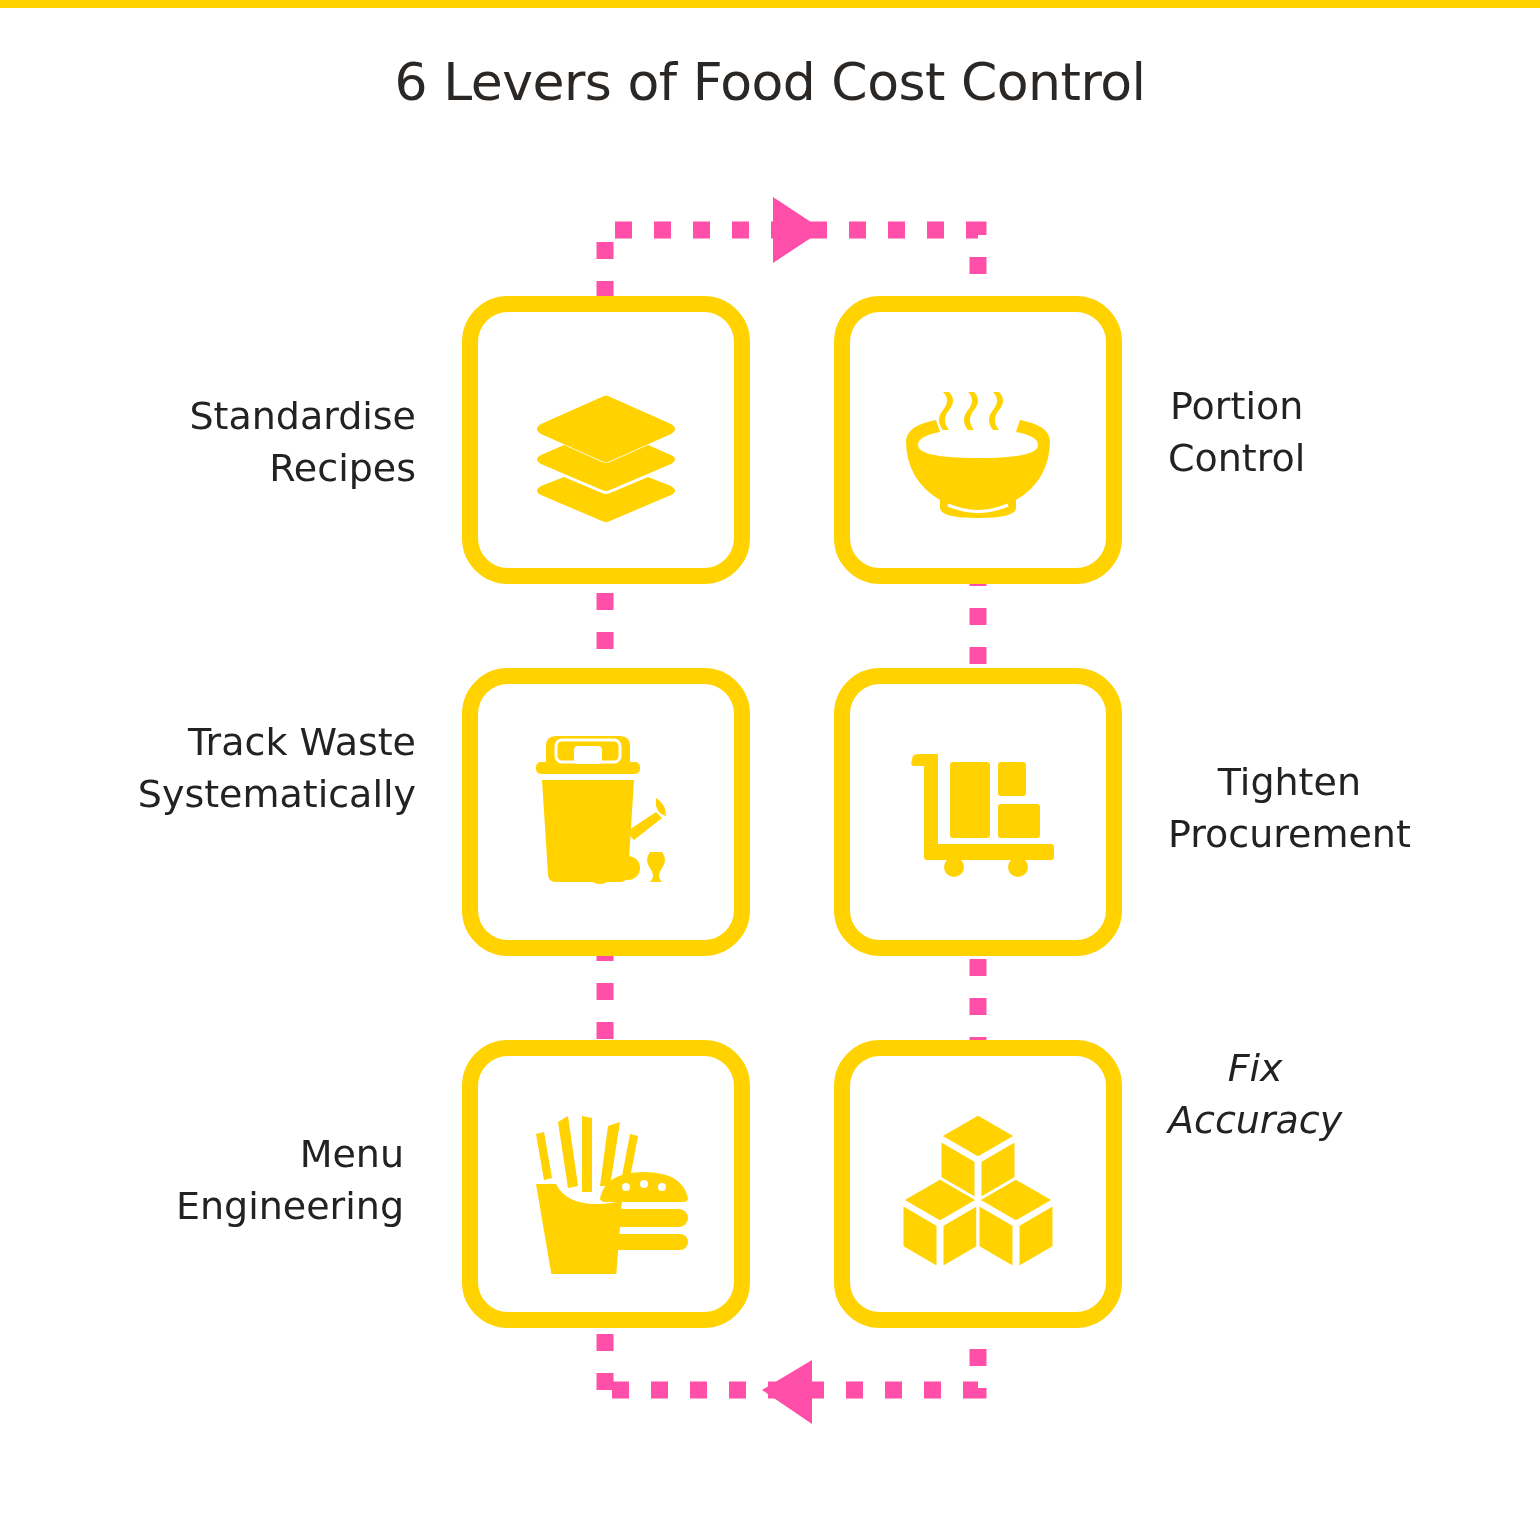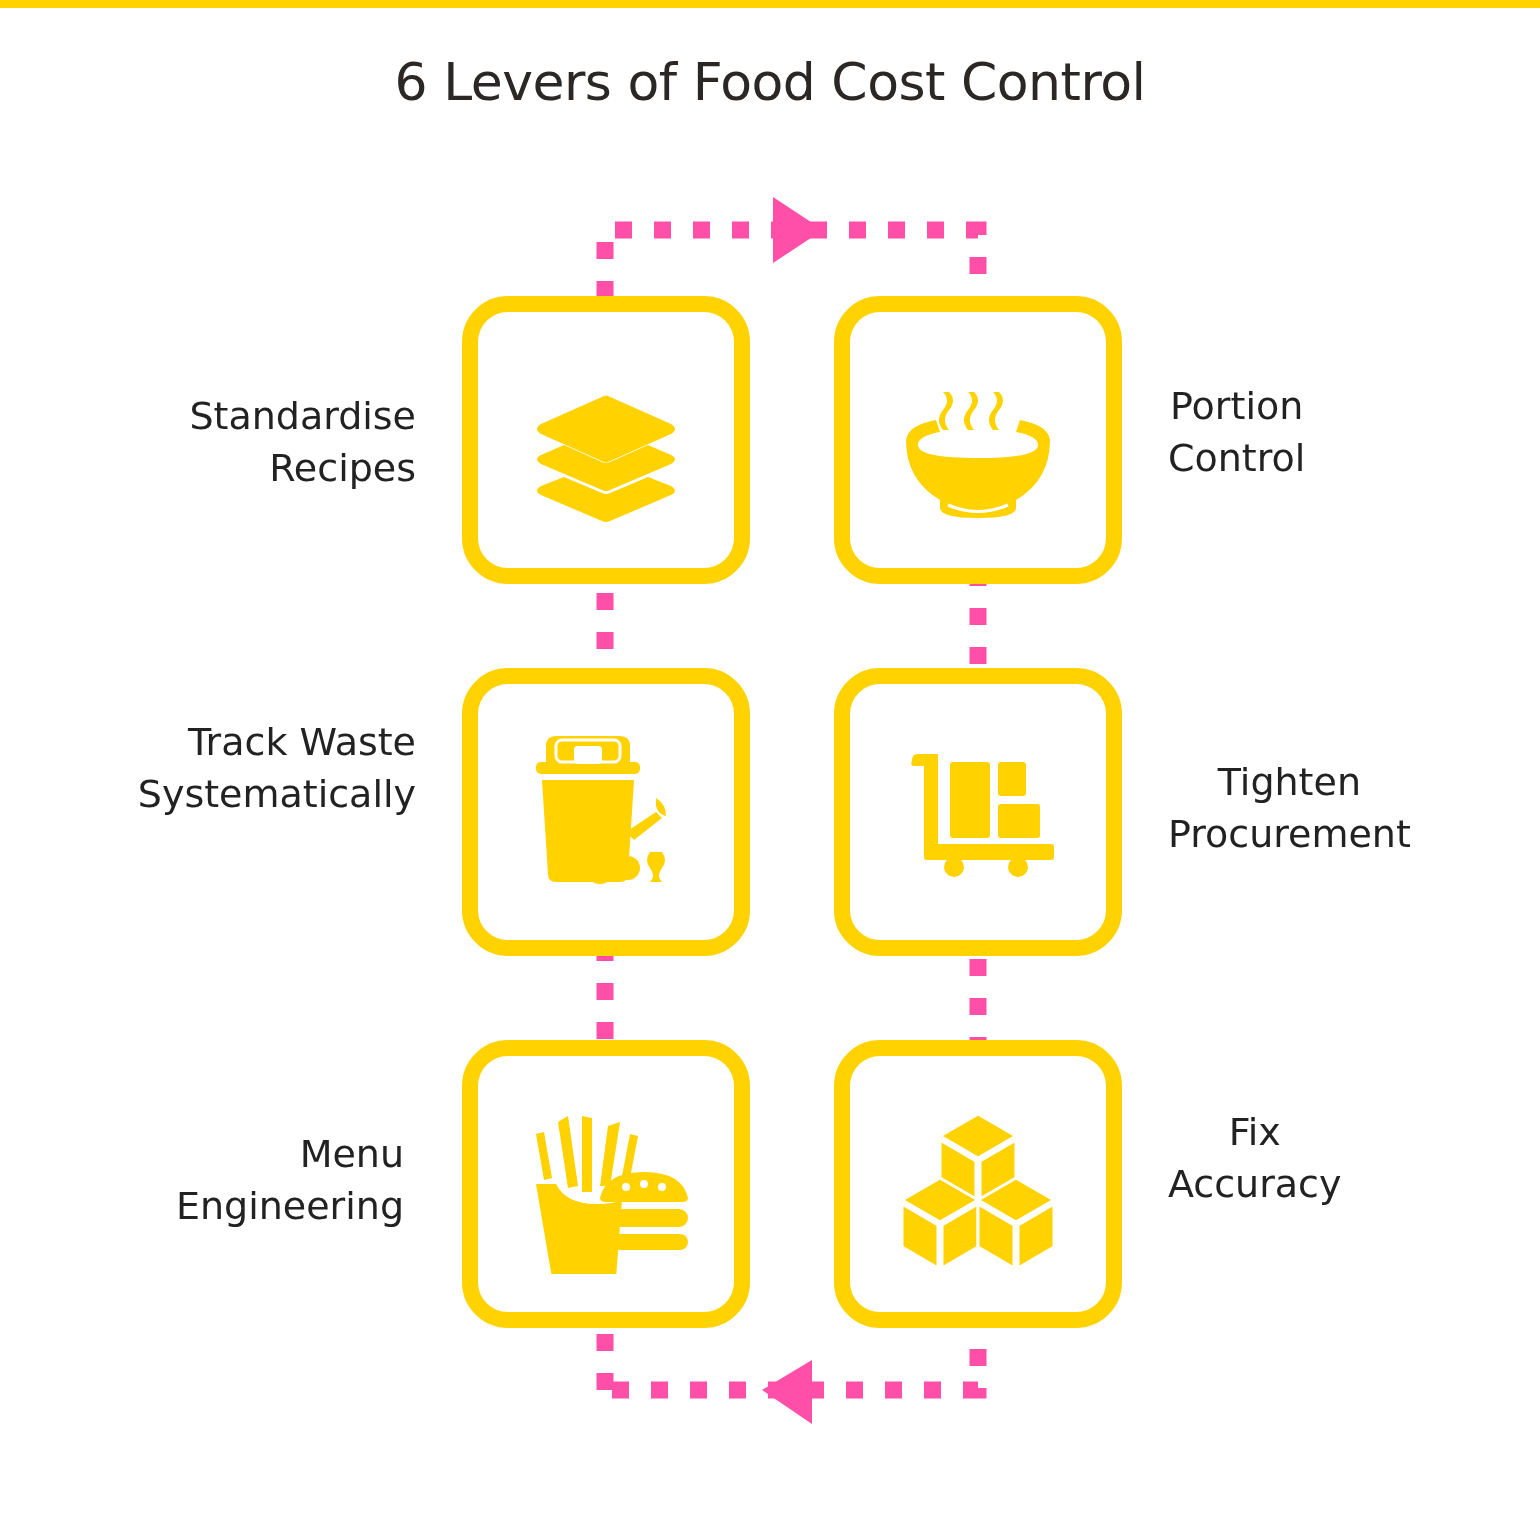--- a/index.html
+++ b/index.html
@@ -129,16 +129,16 @@
       <path d="M92 67 L128 46 L128 89 L92 110 Z"></path>
       <path d="M52 84 L90 106 L52 128 L14 106 Z"></path>
       <path d="M14 110 L50 131 L50 174 L14 153 Z"></path>
       <path d="M54 131 L90 110 L90 153 L54 174 Z"></path>
       <path d="M128 84 L166 106 L128 128 L90 106 Z"></path>
       <path d="M90 110 L126 131 L126 174 L90 153 Z"></path>
       <path d="M130 131 L166 110 L166 153 L130 174 Z"></path>
     </g>
   </svg>
 </div>
-<div class="label right" style="left:1168px;top:1106px;">
+<div class="label right" style="left:1168px;top:1042px;font-style:italic;">
   <span>Fix</span>
   <span>Accuracy</span>
 </div>
 
 </body></html>

